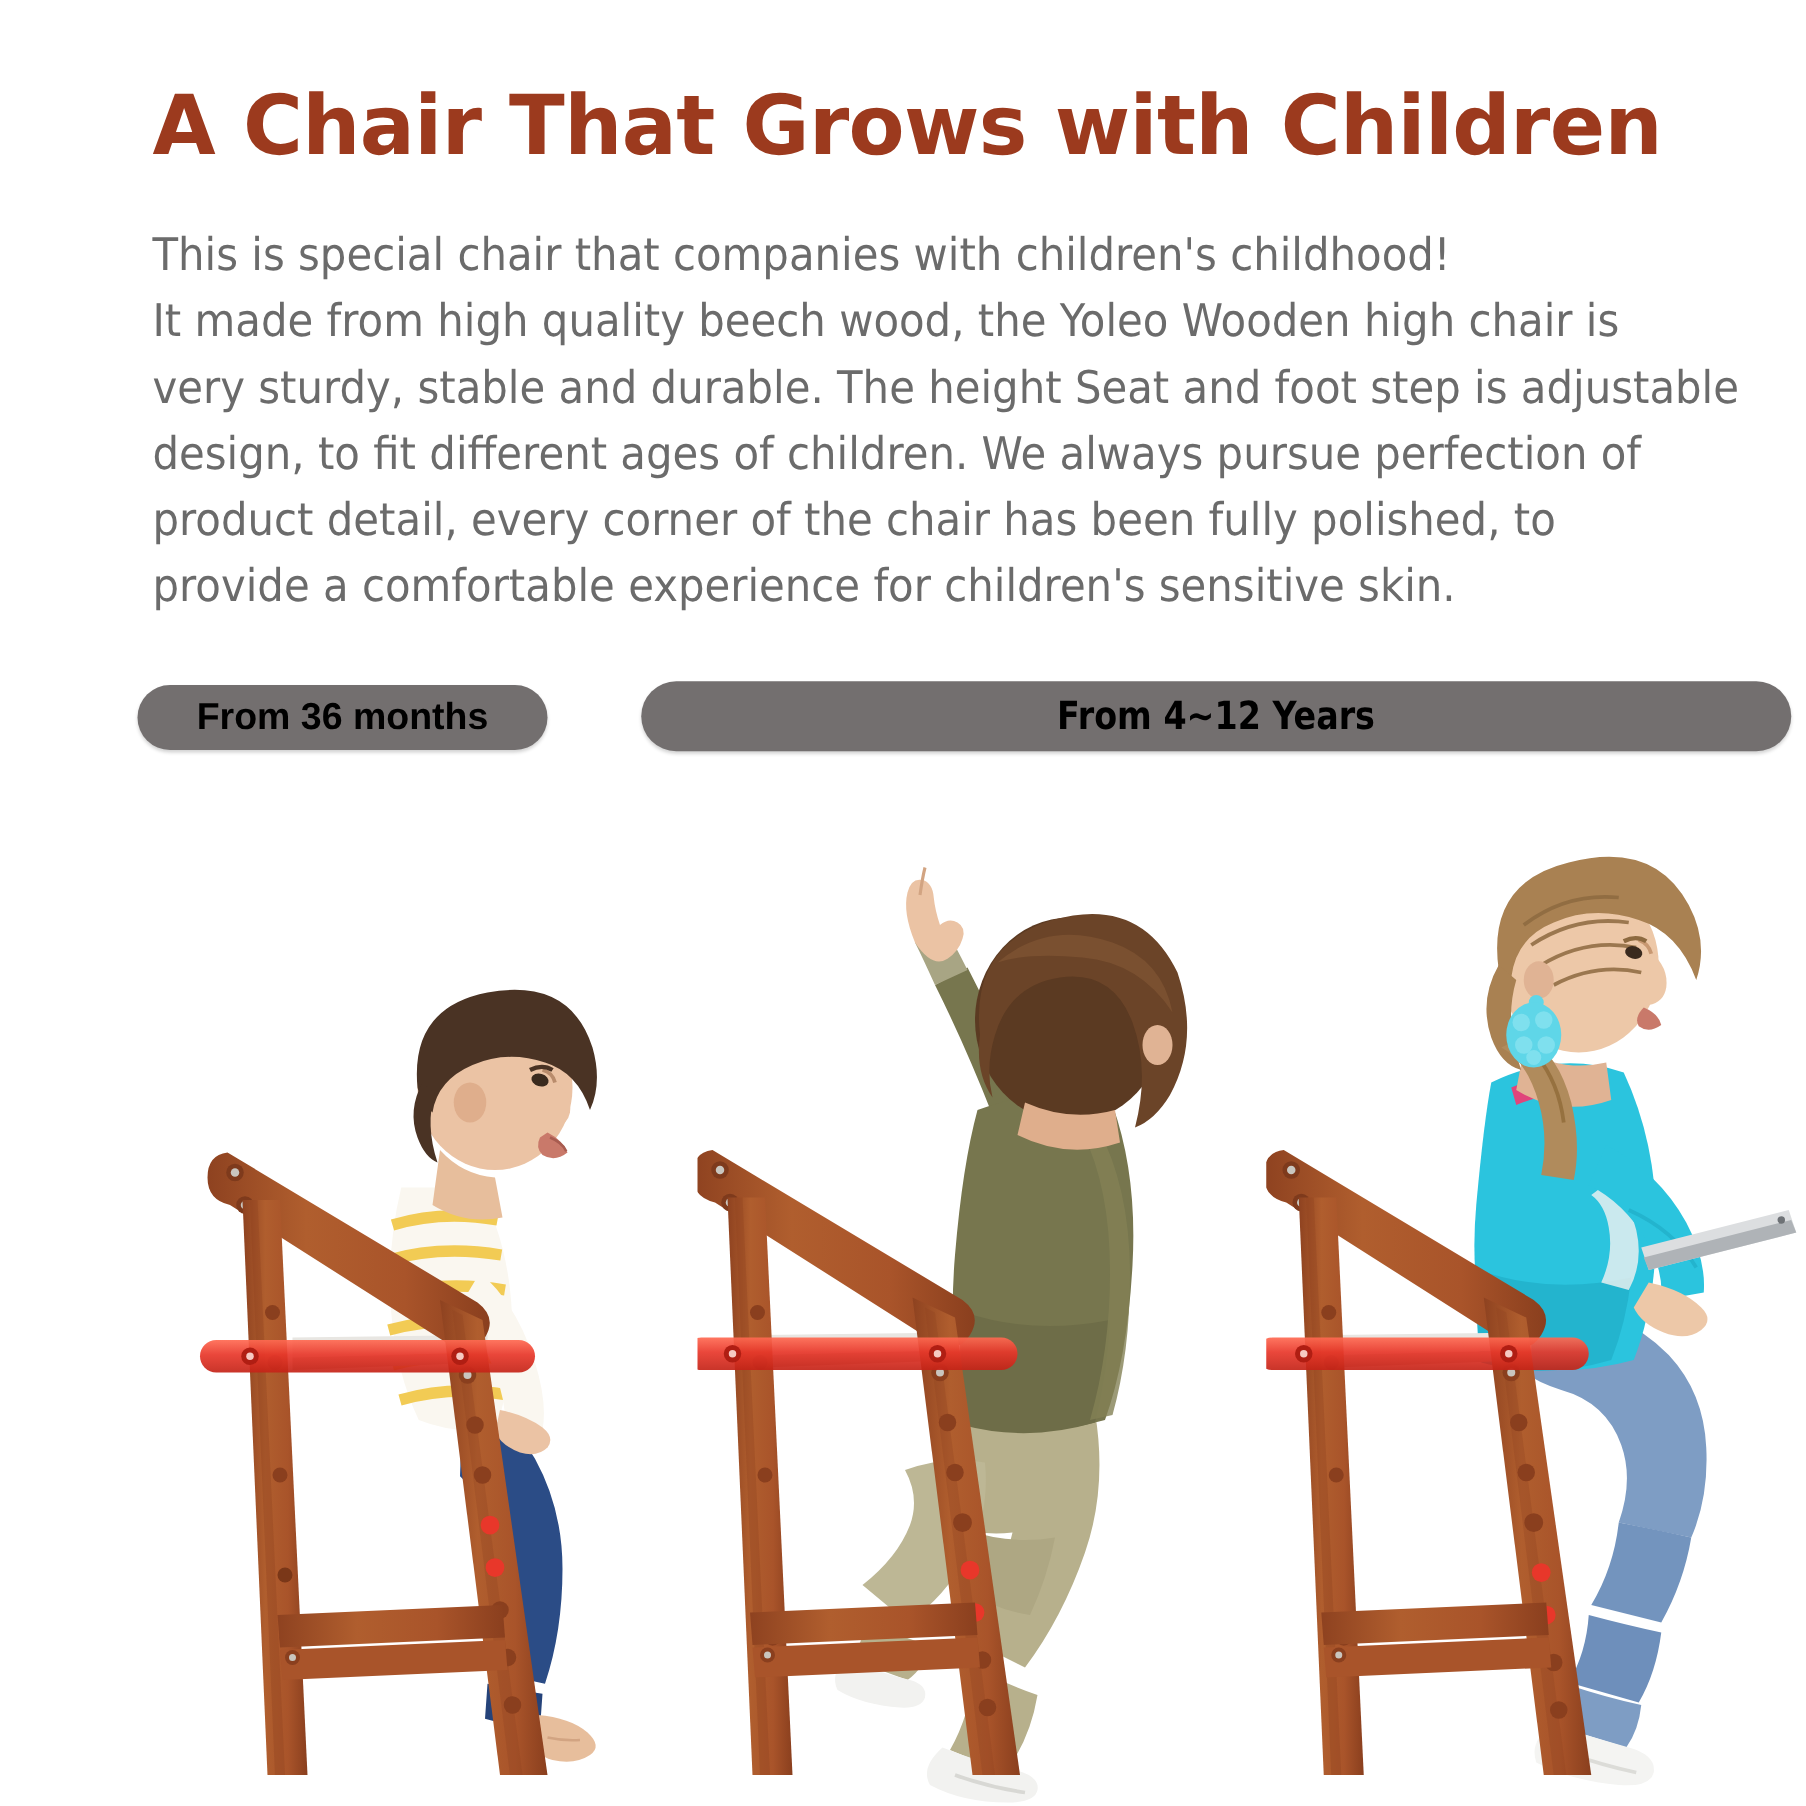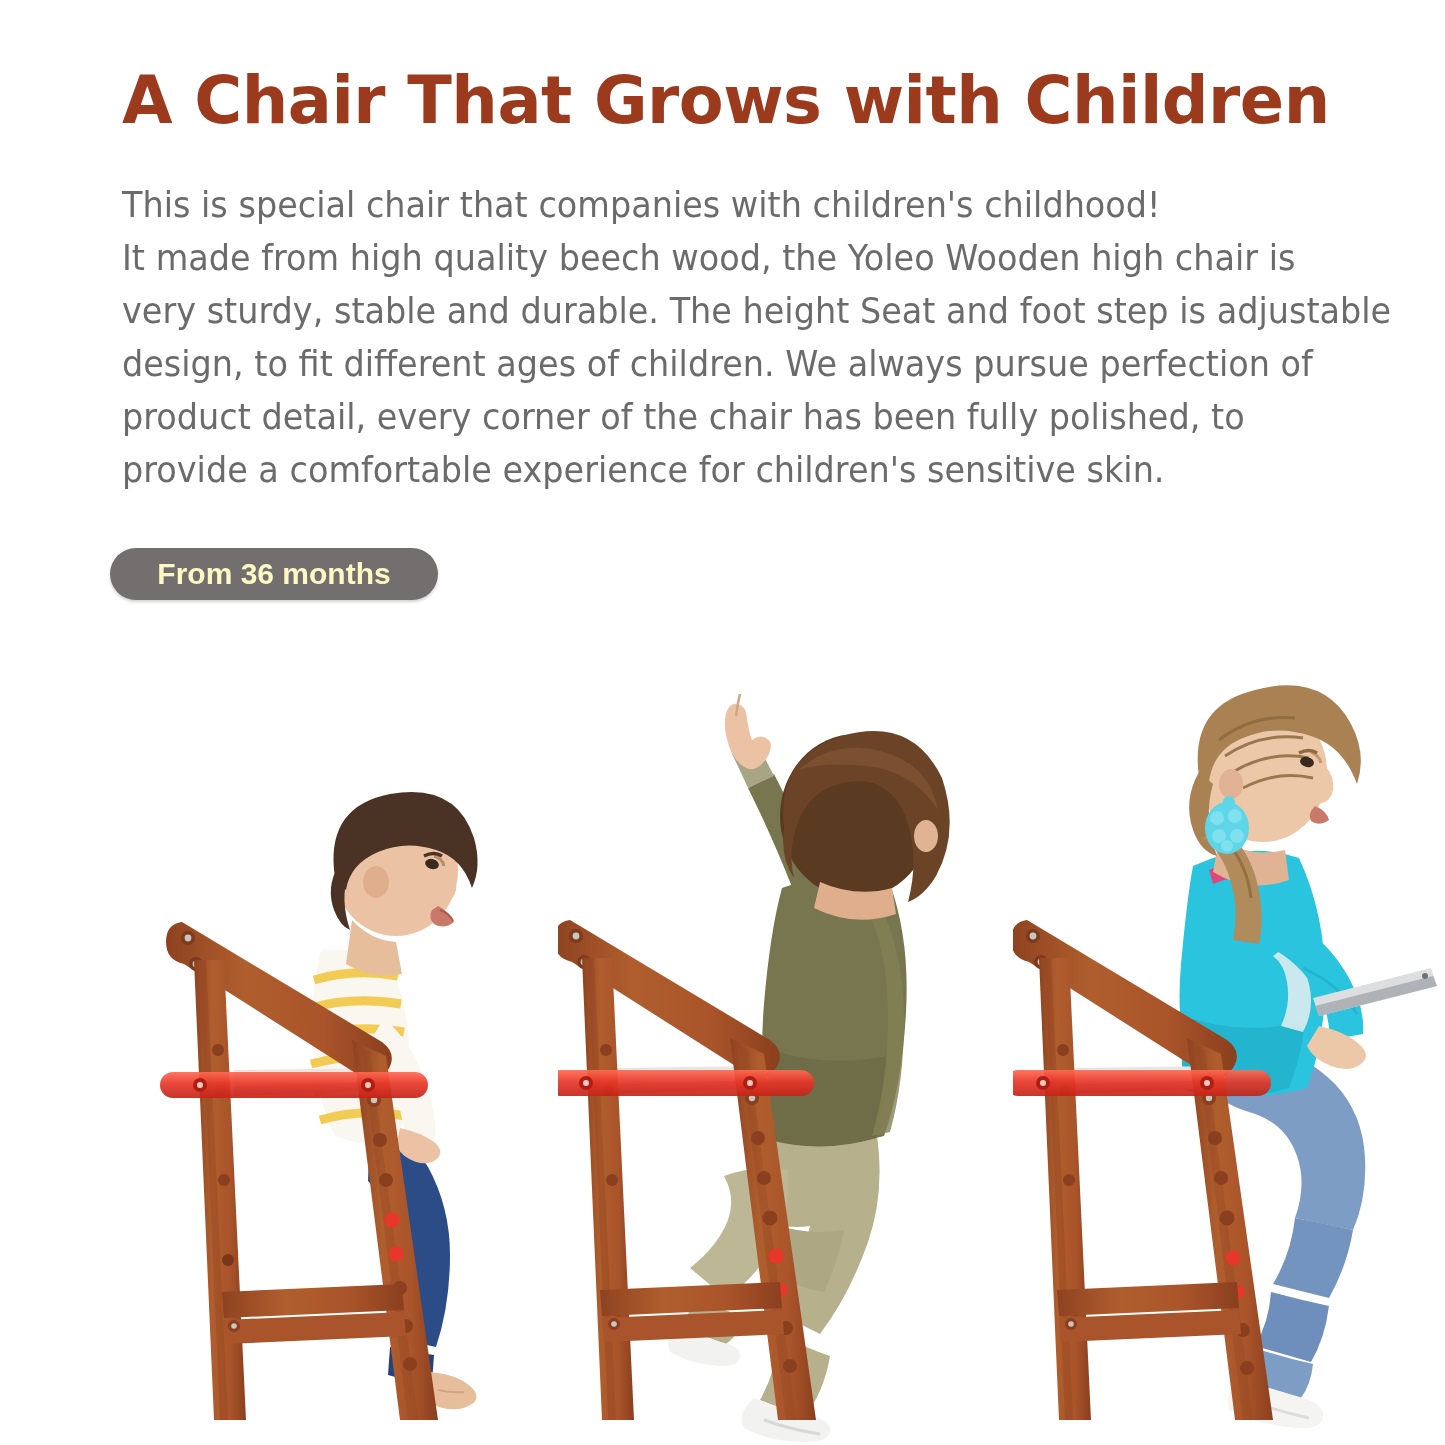--- a/index.html
+++ b/index.html
@@ -52,21 +52,21 @@
   .bodycopy .ln { display: block; white-space: nowrap; }
 
   
   .pill {
     position: absolute;
     background: #736F6F;
     border-radius: 40px;
     display: flex;
     align-items: center;
     justify-content: center;
-    color: #fef9c3;
+    color: #000000;
     font-weight: bold;
     box-shadow: 0 2px 3px rgba(0,0,0,0.18);
   }
   #pill-left {
     left: 62px;
     top: 548px;
     width: 328px;
     height: 52px;
     font-size: 30px;
     font-family: "Liberation Sans", sans-serif;
@@ -108,20 +108,23 @@
     <span class="ln">very sturdy, stable and durable. The height Seat and foot step is adjustable</span>
     <span class="ln">design, to fit different ages of children. We always pursue perfection of</span>
     <span class="ln">product detail, every corner of the chair has been fully polished, to</span>
     <span class="ln">provide a comfortable experience for children's sensitive skin.</span>
   </div>
 
   <div class="pill" id="pill-left">
     <span>From 36 months</span>
   </div>
 
+  <div class="pill" id="pill-right">
+    <span class="ptxt">From 4~12 Years</span>
+  </div>
 
   <div id="photos">
 
     <div class="scene" id="scene-1">
       <svg viewBox="0 0 420 825" xmlns="http://www.w3.org/2000/svg">
         <defs>
           <linearGradient id="wood1" x1="0" y1="0" x2="1" y2="0">
             <stop offset="0%" stop-color="#8E4220"></stop>
             <stop offset="35%" stop-color="#B05E2E"></stop>
             <stop offset="70%" stop-color="#A9542A"></stop>

